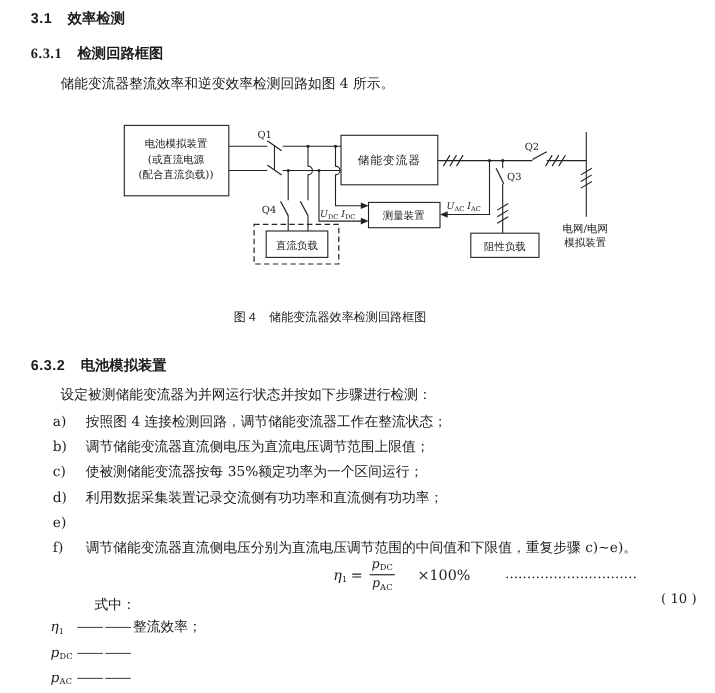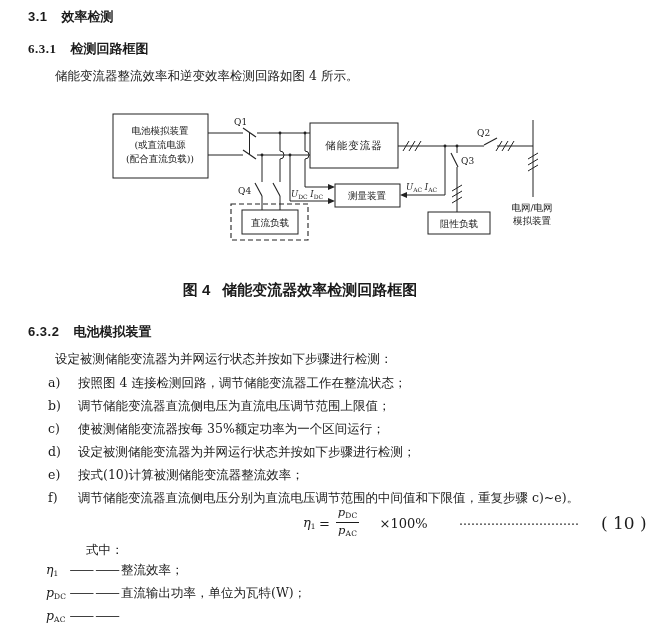--- a/index.html
+++ b/index.html
@@ -7,32 +7,32 @@
     width:650px;height:630px;position:relative;background:#ffffff;
     font-family:"DejaVu Serif","Liberation Serif",serif;color:#1b1b1b;
     overflow:hidden;
   }
   .abs{position:absolute;}
   .hd{font-family:"Liberation Sans","DejaVu Sans",sans-serif;font-weight:700;font-size:13px;white-space:nowrap;}
   .hd .num{margin-right:14px;letter-spacing:.5px;}
   .body-text{font-size:12.5px;line-height:15px;white-space:nowrap;}
   .step{display:flex;font-size:12.5px;white-space:nowrap;}
   .step .marker{width:30px;flex:0 0 30px;}
-  .caption{font-family:"Liberation Sans","DejaVu Sans",sans-serif;font-weight:700;font-size:15px;text-align:center;white-space:nowrap;}
+  .caption{font-family:"Liberation Sans","DejaVu Sans",sans-serif;font-weight:400;font-size:11px;text-align:center;white-space:nowrap;}
   .caption .fignum{margin-right:12px;}
   
   .formula{display:flex;align-items:center;font-style:italic;font-size:13px;}
   .formula sub,.symrow sub{font-size:7.5px;font-style:normal;vertical-align:-2px;letter-spacing:.3px;}
   .frac{display:inline-flex;flex-direction:column;align-items:center;margin:0 4px;font-size:11.5px;line-height:12px;}
   .frac .den{border-top:1px solid #1b1b1b;padding:1px 2px 0 2px;}
   .frac .num{padding:0 2px;}
   .upright{font-style:normal;margin-left:16px;}
   .eqsign{font-style:normal;margin:0 2px 0 3px;}
   .leader{font-size:12px;letter-spacing:0;white-space:nowrap;overflow:hidden;width:142px;}
-  .eqno{font-size:17px;white-space:nowrap;}
+  .eqno{font-size:12px;white-space:nowrap;margin-top:24px;}
   
   .symrow{display:flex;align-items:baseline;font-size:12.5px;white-space:nowrap;}
   .symrow .sym{flex:0 0 23px;font-style:italic;}
   .symrow .dashwrap{flex:0 0 52px;}
   .symrow .dashglyph{display:inline-block;transform:scaleX(2.05);transform-origin:0 50%;}
   
   svg text{font-family:"DejaVu Serif","Liberation Serif",serif;fill:#1b1b1b;}
   .bx{fill:none;stroke:#222;stroke-width:1;}
   .bxd{fill:none;stroke:#222;stroke-width:1.1;stroke-dasharray:5,3;}
   .wire{fill:none;stroke:#222;stroke-width:1;}
@@ -162,25 +162,24 @@
 <div class="abs step" style="left:48px;top:398px;">
   <span class="marker">b)</span>
     <span>调节储能变流器直流侧电压为直流电压调节范围上限值；</span>
 </div>
 <div class="abs step" style="left:48px;top:421px;">
   <span class="marker">c)</span>
     <span>使被测储能变流器按每 35%额定功率为一个区间运行；</span>
 </div>
 <div class="abs step" style="left:48px;top:444px;">
   <span class="marker">d)</span>
-    <span>设定被测储能变流器为并网运行状态并按如下步骤进行检测；</span>
+    <span>利用数据采集装置记录交流侧有功功率和直流侧有功功率；</span>
 </div>
 <div class="abs step" style="left:48px;top:467px;">
   <span class="marker">e)</span>
-    <span>按式(10)计算被测储能变流器整流效率；</span>
 </div>
 <div class="abs step" style="left:48px;top:490px;">
   <span class="marker">f)</span>
     <span>调节储能变流器直流侧电压分别为直流电压调节范围的中间值和下限值，重复步骤 c)~e)。</span>
 </div>
 
 <div class="abs formula" style="left:303px;top:506px;">
   <span><span>η</span><sub>1</sub></span>
   <span class="eqsign">=</span>
   <span class="frac">
@@ -195,18 +194,17 @@
 <div class="abs body-text" style="left:86px;top:542px;">式中：</div>
 
 <div class="abs symrow" style="left:46px;top:562px;">
   <span class="sym"><span>η</span><sub>1</sub></span>
   <span class="dashwrap"><span class="dashglyph">——</span></span>
   <span>整流效率；</span>
 </div>
 <div class="abs symrow" style="left:46px;top:585px;">
   <span class="sym"><span>p</span><sub>DC</sub></span>
   <span class="dashwrap"><span class="dashglyph">——</span></span>
-  <span>直流输出功率，单位为瓦特(W)；</span>
 </div>
 <div class="abs symrow" style="left:46px;top:608px;">
   <span class="sym"><span>p</span><sub>AC</sub></span>
   <span class="dashwrap"><span class="dashglyph">——</span></span>
 </div>
 
 </body></html>

